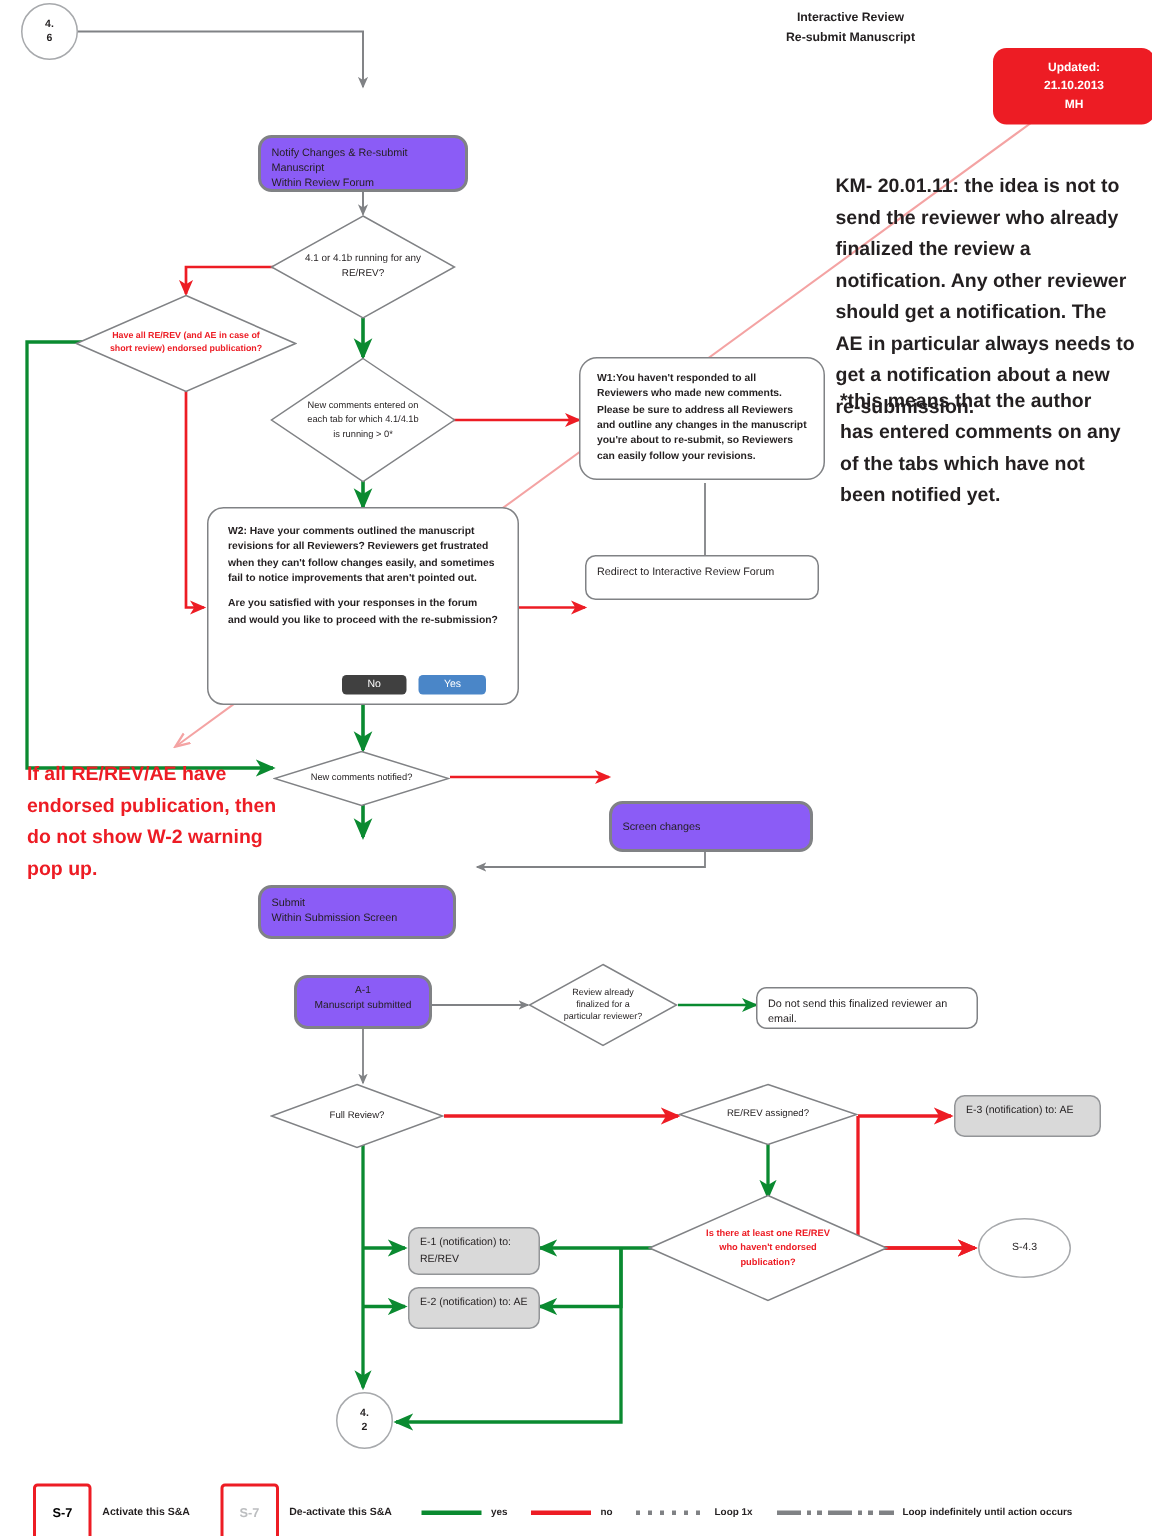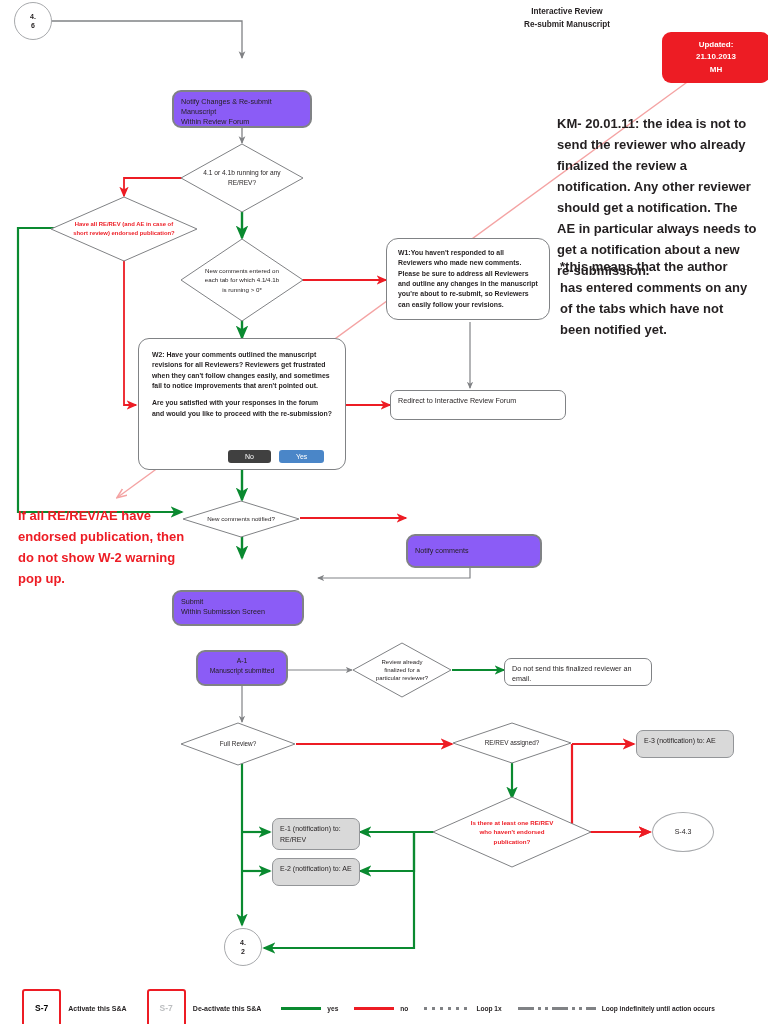--- a/index.html
+++ b/index.html
@@ -187,30 +187,30 @@
   <div class="node popup" style="left:138px;top:338px;width:208px;height:132px;padding:11px 13px;">
     <div>W2:  Have your comments outlined the manuscript revisions for all Reviewers? Reviewers get frustrated when they can't follow changes easily, and sometimes fail to notice improvements that aren't pointed out.</div>
     <div style="height:7px;"></div>
     <div>Are you satisfied with your responses in the forum and would you like to proceed with the re-submission?</div>
   </div>
   <div class="btnrow" style="left:228px;top:450px;">
     <div class="btn no">No</div>
     <div class="btn yes">Yes</div>
   </div>
 
-  <div class="node proc-thin" style="left:390px;top:390px;width:176px;height:30px;">Redirect to Interactive Review Forum</div>
+  <div class="node proc-thin" style="left:390px;top:370px;width:156px;height:30px;">Redirect to Interactive Review Forum</div>
 
   <div class="node dia" style="left:182px;top:500px;width:118px;height:38px;">
     <svg class="dshape" viewBox="0 0 118 38">
         <polygon points="59,1 117,19 59,37 1,19" fill="#fff" stroke="#808285" stroke-width="1"></polygon>
       </svg>
     <div class="dtext" style="width:58%;font-size:6.2px;line-height:1.25;">New comments notified?</div>
   </div>
 
-  <div class="node proc" style="left:406px;top:502px;width:136px;height:34px;display:flex;align-items:center;">Notify comments</div>
+  <div class="node proc" style="left:406px;top:502px;width:136px;height:34px;display:flex;align-items:center;">Screen changes</div>
 
   <div class="node proc" style="left:172px;top:558px;width:132px;height:36px;white-space:pre-line;">Submit
 Within Submission Screen</div>
 
   <div class="node proc" style="left:196px;top:618px;width:92px;height:36px;white-space:pre-line;text-align:center;padding:4px 5px;font-size:6.8px;">A-1
 Manuscript submitted</div>
 
   <div class="node dia" style="left:352px;top:642px;width:100px;height:56px;">
     <svg class="dshape" viewBox="0 0 100 56">
         <polygon points="50,1 99,28 50,55 1,28" fill="#fff" stroke="#808285" stroke-width="1"></polygon>

